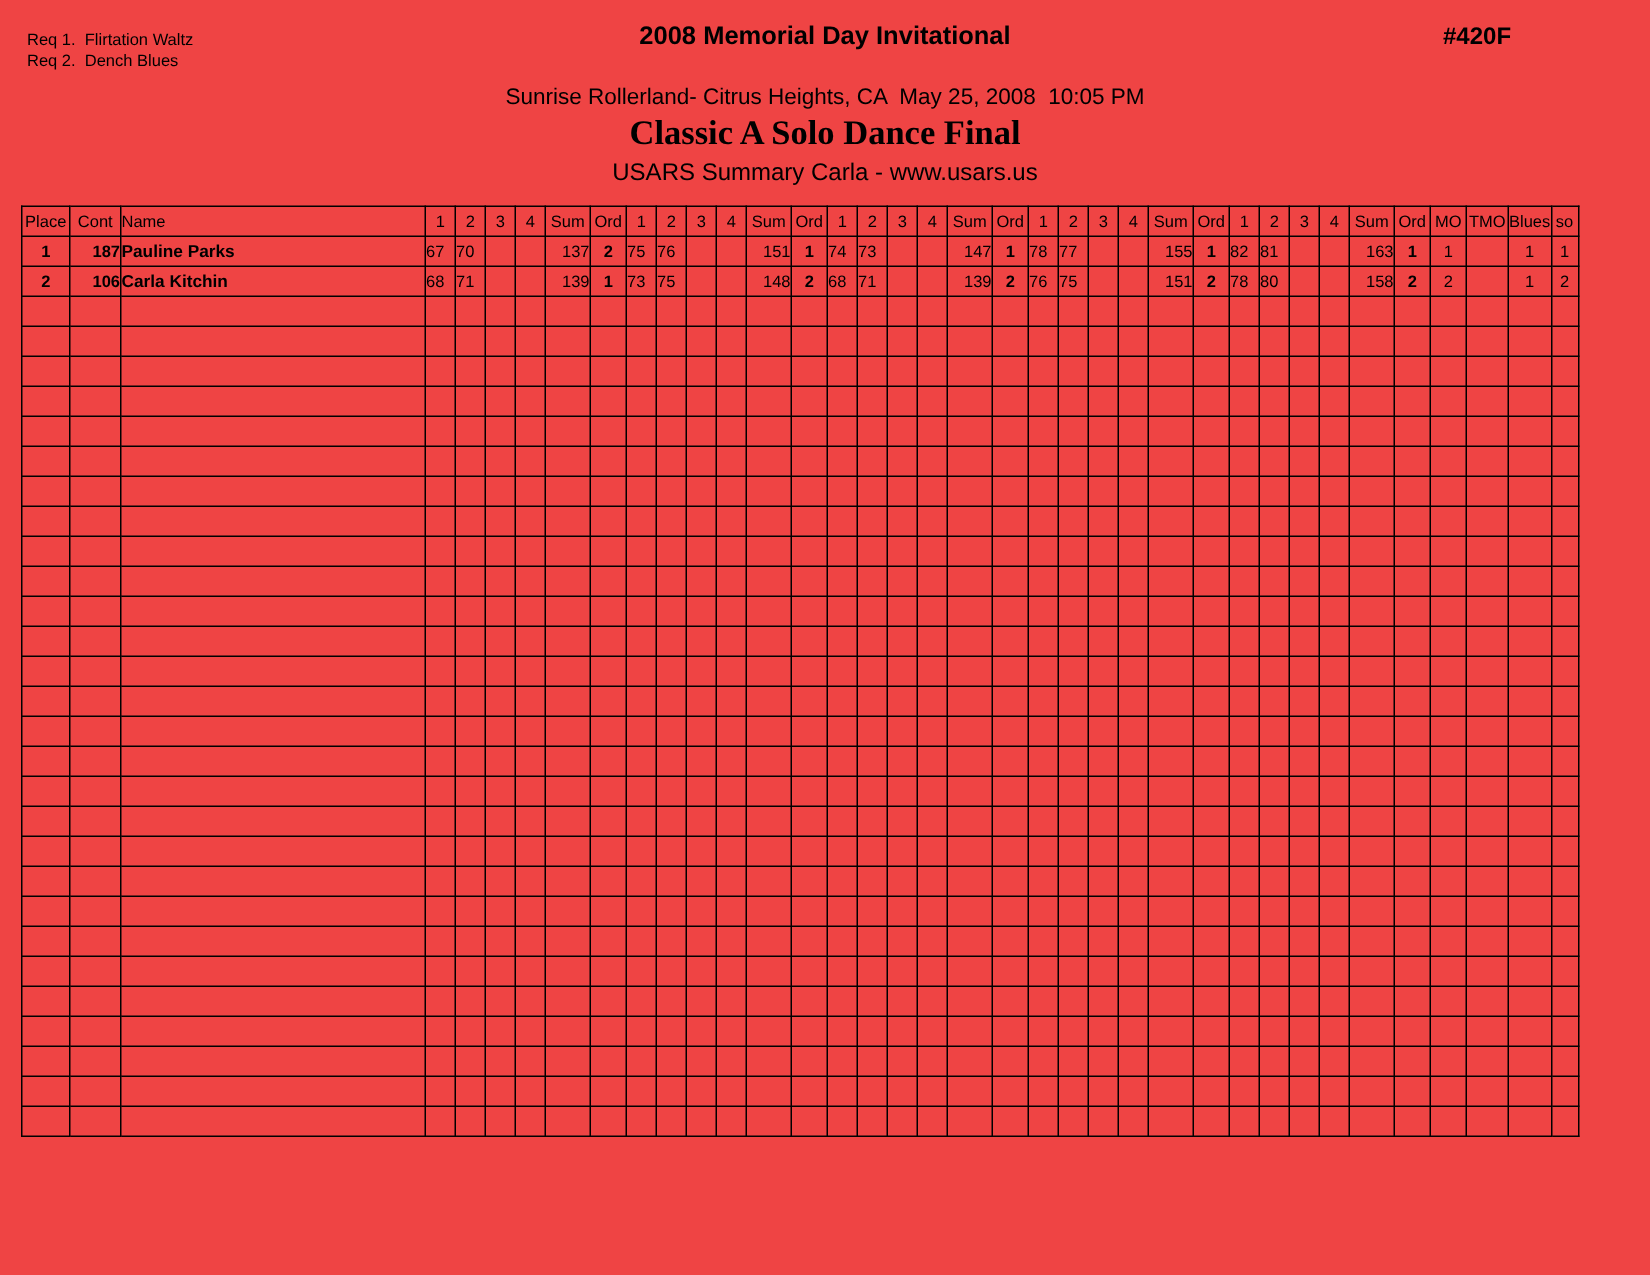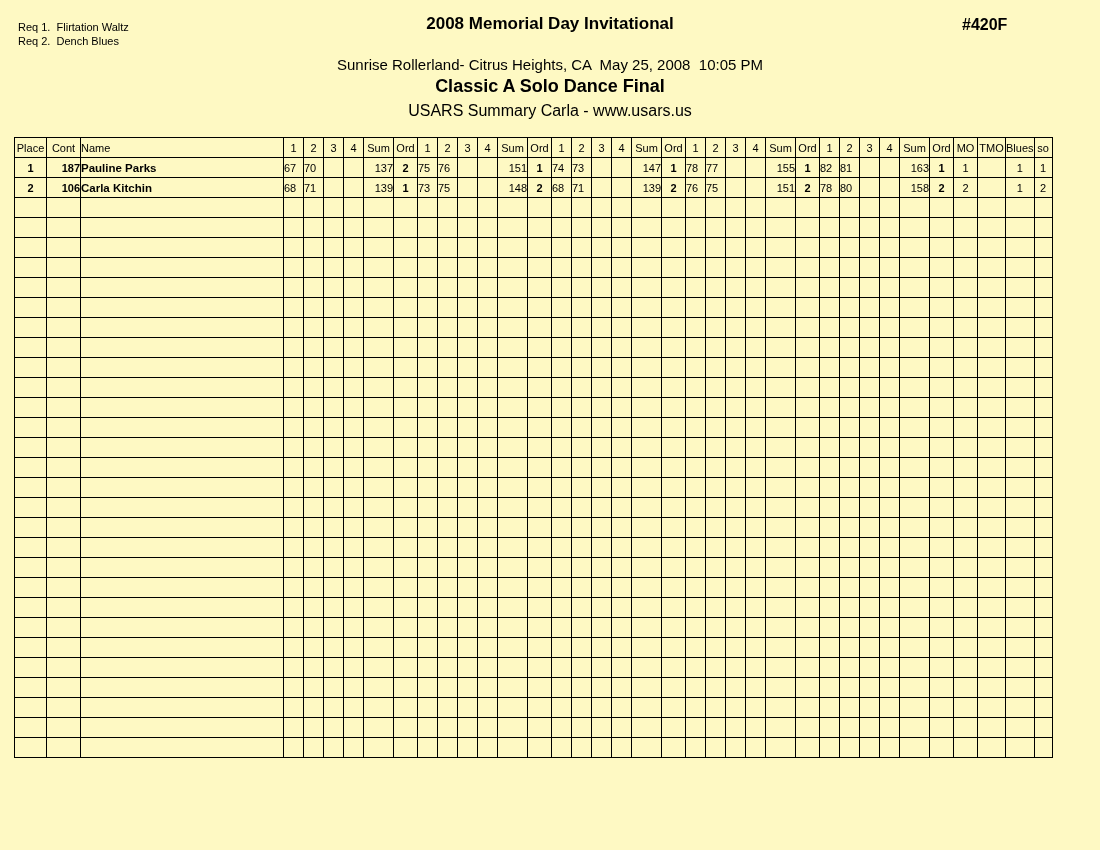--- a/index.html
+++ b/index.html
@@ -1,27 +1,27 @@
 <!DOCTYPE html>
 <html><head>
 <meta charset="utf-8">
 <style>
   html,body{margin:0;padding:0;background:#fff;}
   .page{
-    position:relative;width:1100px;height:850px;background:#fef9c3;
+    position:relative;width:1100px;height:850px;background:#ef4444;
     font-family:"Liberation Sans","DejaVu Sans",sans-serif;color:#000;overflow:hidden;
   }
   .req-block{position:absolute;left:18px;top:20px;font-size:11px;line-height:14px;}
   .req-block div{white-space:pre;}
   .event-number{position:absolute;left:962px;top:16px;font-size:16px;font-weight:bold;}
   .header-center{position:absolute;left:0;top:14px;width:1100px;text-align:center;}
   .header-center div{white-space:pre;}
   .title{font-size:17px;font-weight:bold;}
   .subtitle{font-size:15px;margin-top:22px;}
-  .event{font-size:18px;font-weight:bold;margin-top:3px;}
+  .event{font-size:23px;font-weight:bold;margin-top:3px;font-family:Liberation Serif, serif;}
   .report{font-size:16px;margin-top:5px;}
 
   table#score-table{
     position:absolute;left:14px;top:137px;
     border-collapse:collapse;table-layout:fixed;
     font-size:11px;
   }
   #score-table td{
     border:1px solid #000;height:19px;padding:0;overflow:hidden;
     white-space:nowrap;vertical-align:middle;line-height:18px;

